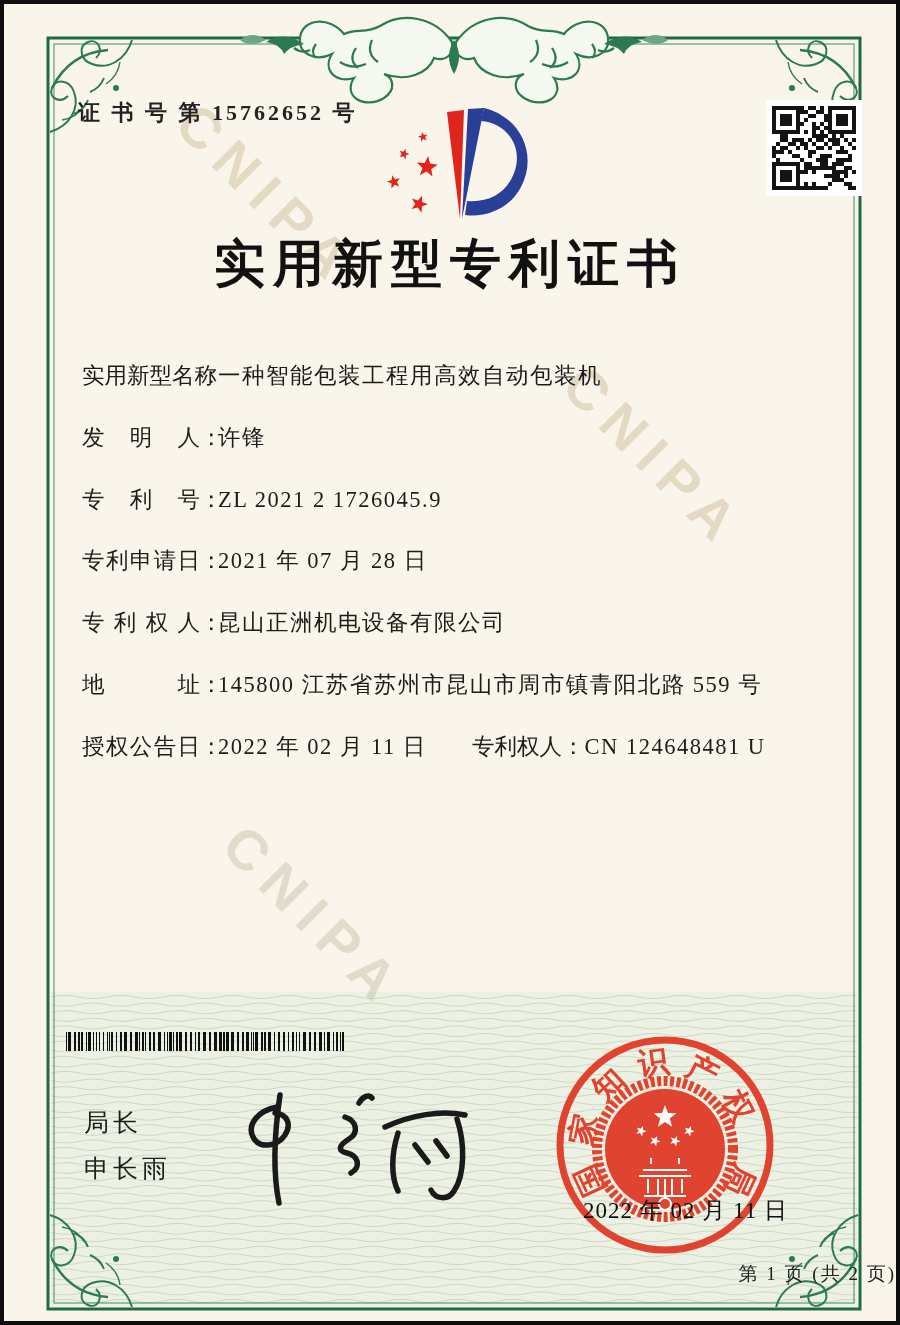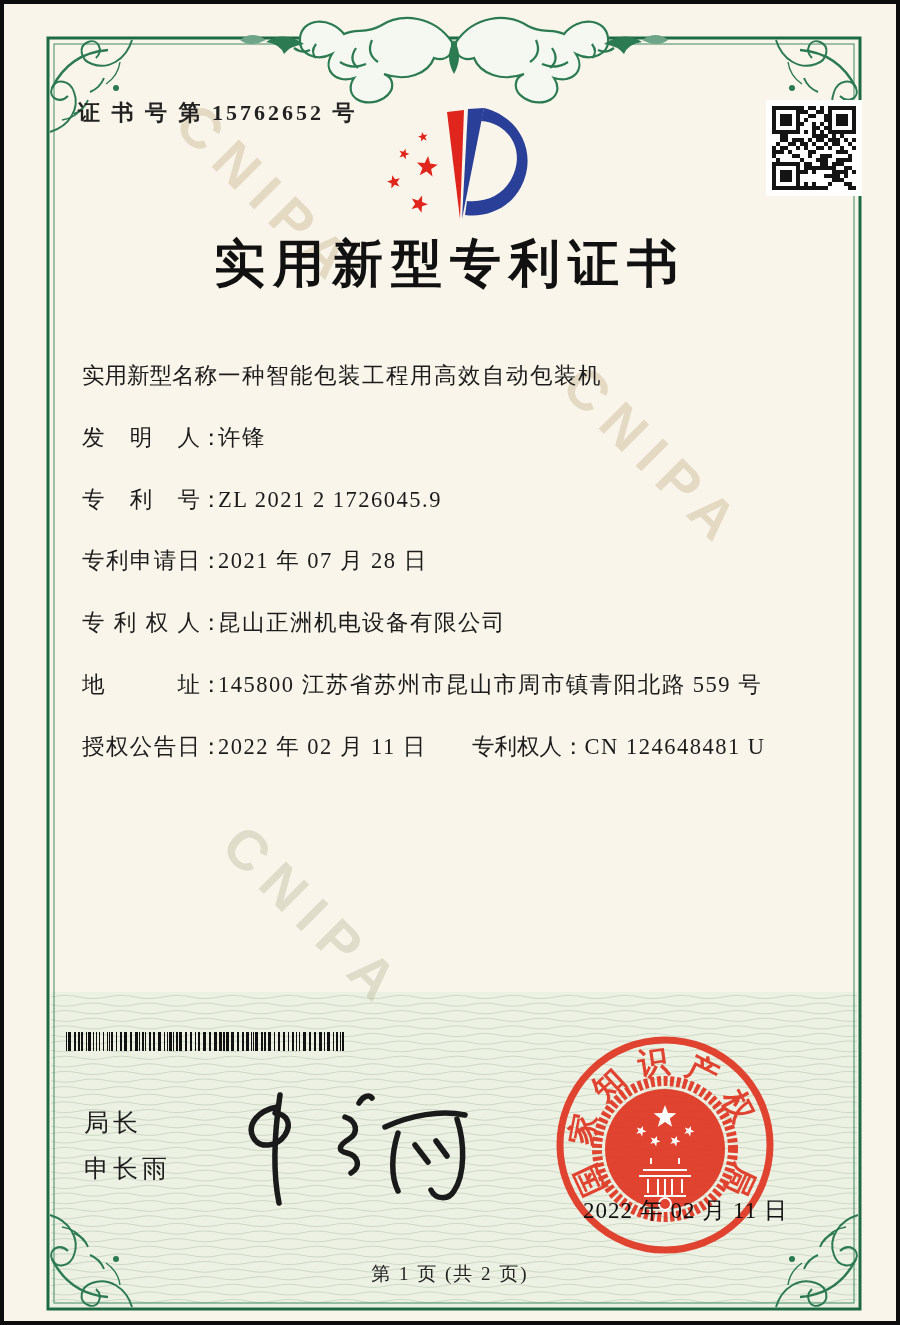--- a/index.html
+++ b/index.html
@@ -36,21 +36,21 @@
     text-align:justify;color:#181818;
   }
   .body-text p{margin:0;text-indent:2em;}
   
   .wave-zone{left:47px;top:988px;width:806px;height:315px;background:#edf1e3;}
   .juzhang{left:80px;top:1102px;font-family:"Liberation Sans", sans-serif;
     font-size:25px;letter-spacing:4px;color:#1d1d1d;}
   .juzhang-name{left:80px;top:1148px;font-family:"Liberation Sans", sans-serif;
     font-size:25px;letter-spacing:4px;color:#1d1d1d;}
   .seal-date{left:579px;top:1191px;font-size:23px;letter-spacing:1px;color:#101010;z-index:6;}
-  .footer{left:0;right:0;top:1257px;text-align:center;font-size:19px;letter-spacing:2px;color:#222;}
+  .footer{left:0;right:0;top:1257px;text-align:right;font-size:19px;letter-spacing:2px;color:#222;}
   svg{display:block;}
 </style>
 </head>
 <body>
 
 <div class="page">
 
   <div class="abs wave-zone">
     <svg id="wave-svg" width="806" height="315" viewBox="0 0 806 315">
         <path d="M0 5.0 q14 -3.2 28 0 q14 3.2 28 0 q14 -3.2 28 0 q14 3.2 28 0 q14 -3.2 28 0 q14 3.2 28 0 q14 -3.2 28 0 q14 3.2 28 0 q14 -3.2 28 0 q14 3.2 28 0 q14 -3.2 28 0 q14 3.2 28 0 q14 -3.2 28 0 q14 3.2 28 0 q14 -3.2 28 0 q14 3.2 28 0 q14 -3.2 28 0 q14 3.2 28 0 q14 -3.2 28 0 q14 3.2 28 0 q14 -3.2 28 0 q14 3.2 28 0 q14 -3.2 28 0 q14 3.2 28 0 q14 -3.2 28 0 q14 3.2 28 0 q14 -3.2 28 0 q14 3.2 28 0 q14 -3.2 28 0 q14 3.2 28 0" fill="none" stroke="#b5c9b1" stroke-width="1" opacity="0.6"></path>

